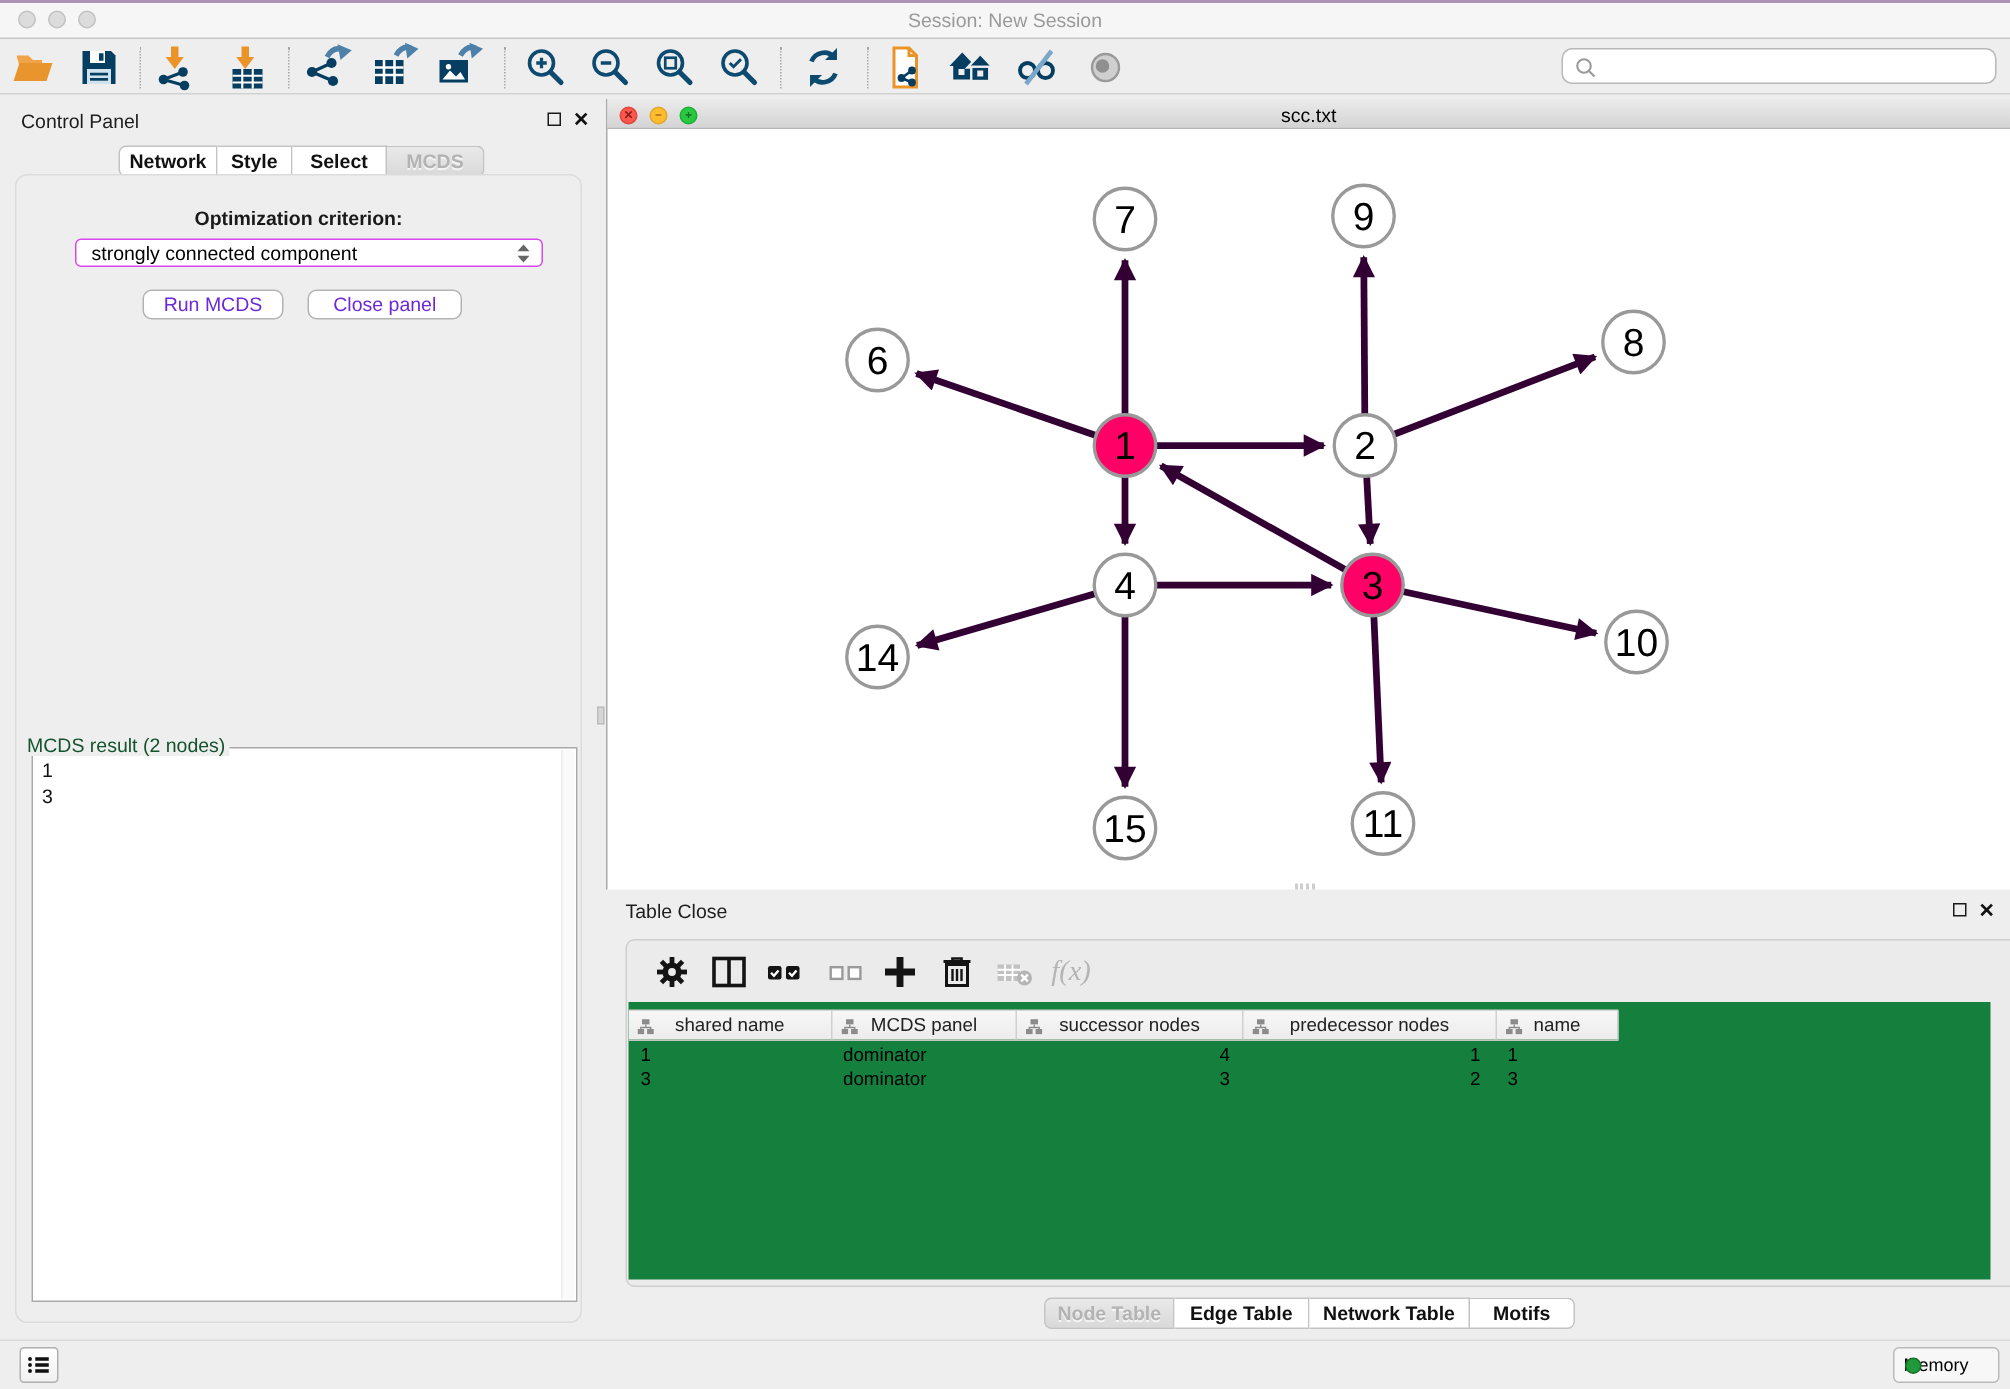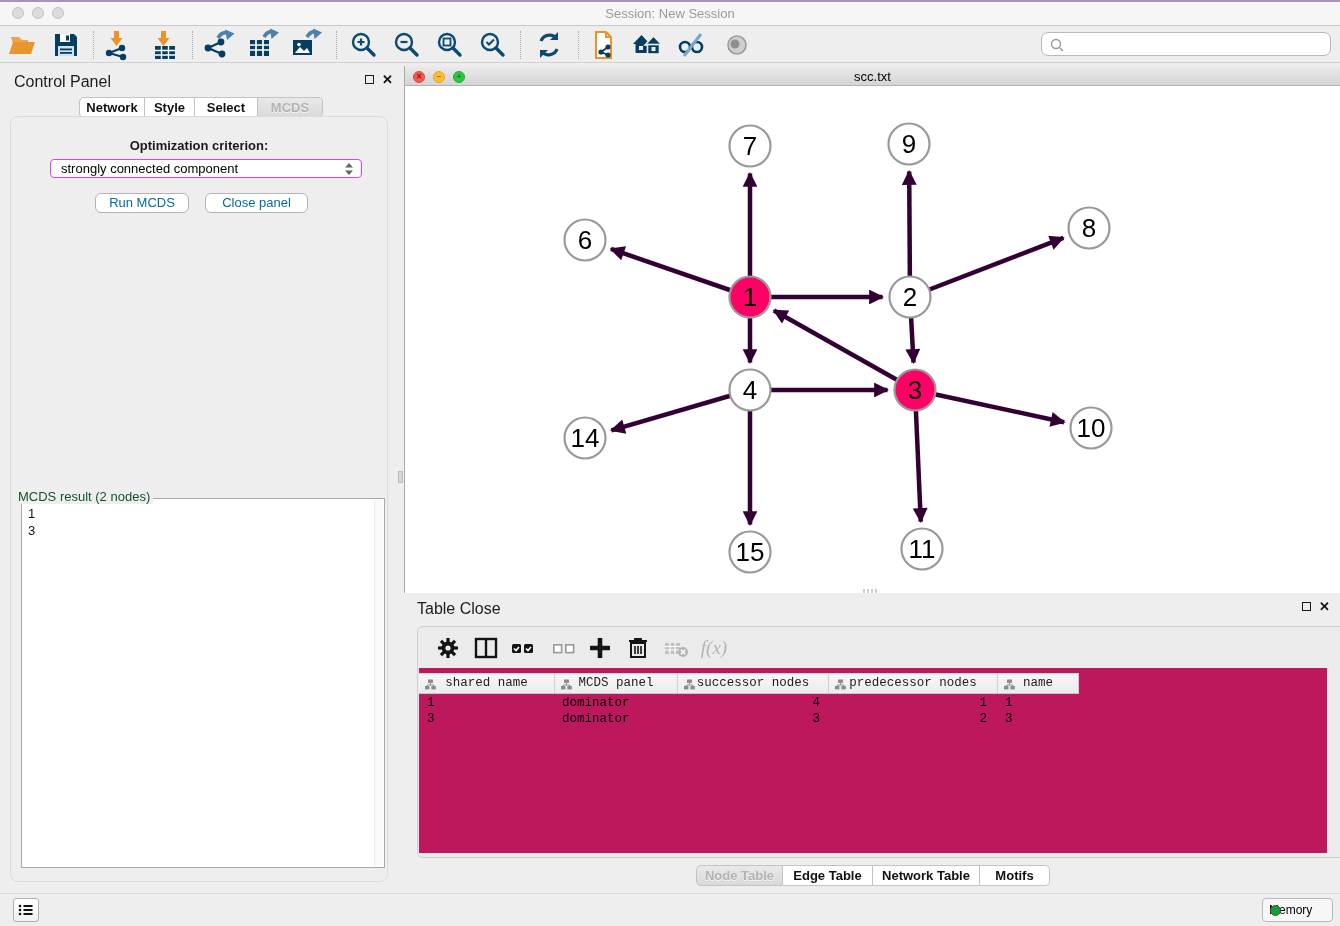--- a/index.html
+++ b/index.html
@@ -13,31 +13,31 @@
   #win-title { position:absolute; left:0; right:0; top:4px; text-align:center; font-size:13px; color:#9a9a9a; }
 
   
   #toolbar { left:0; top:28px; width:1340px; height:35px; background:#eeeeee; border-bottom:1px solid #d2d2d2; }
   .tbicon { position:absolute; top:0px; width:34px; height:34px; }
   .tbsep { position:absolute; top:3px; height:28px; width:0; border-left:1px dotted #a8a8a8; }
   #search-box { position:absolute; left:1041px; top:4px; width:290px; height:24px; background:#ffffff; border:1px solid #b8b8b8; border-radius:7px; }
 
   
   #control-panel { left:4px; top:66px; width:392px; height:816px; }
-  .panel-title { font-size:16px; color:#1d1d1d; }
+  .panel-title { font-size:13px; color:#1d1d1d; }
   .float-icon { position:absolute; width:9px; height:9px; border:1.5px solid #1a1a1a; background:transparent; }
   .close-icon { position:absolute; font-size:13px; font-weight:bold; color:#111; line-height:10px; }
   .tabrow .tab { position:absolute; height:21px; background:#ffffff; border:1px solid #c3c3c3; border-left:none; font-size:13px; font-weight:600; color:#111; text-align:center; line-height:19px; }
   .tabrow .tab.first { border-left:1px solid #c3c3c3; border-radius:5px 0 0 5px; }
   .tabrow .tab.last { border-radius:0 5px 5px 0; }
   .tabrow .tab.disabled { background:linear-gradient(#e9e9e9,#d9d9d9); color:#b3b3b3; text-shadow:0 1px 0 #f5f5f5; }
   #cp-body { position:absolute; left:6px; top:50px; width:378px; height:766px; background:#eeeeee; border:1px solid #dcdcdc; border-radius:8px;padding-left:36px; }
   #opt-label { position:absolute; left:0; width:100%; top:21px; text-align:center; font-size:13px; font-weight:600; color:#1a1a1a; }
   #opt-select { position:absolute; left:39px; top:42px; width:312px; height:19px; background:#fff; border:1px solid #d946ef; border-radius:4px; font-size:13px; color:#000; line-height:17px; padding-left:10px; }
-  .btn { position:absolute; height:20px; background:#ffffff; border:1px solid #b3b3b3; border-radius:6px; font-size:13px; color:#0369a1; text-align:center; line-height:18px; }
+  .btn { position:absolute; height:20px; background:#ffffff; border:1px solid #b3b3b3; border-radius:6px; font-size:13px; color:#6d28d9; text-align:center; line-height:18px; }
   #mcds-box { position:absolute; left:10px; top:381px; width:364px; height:370px; background:#ffffff; border:1px solid #a9a9a9; }
   #mcds-label { position:absolute; left:4px; top:372px; font-size:13px; color:#14532d; background:#eeeeee; padding:0 3px; }
   #mcds-list { position:absolute; left:6px; top:6px; font-size:13px; color:#111; line-height:17px; }
   #mcds-scroll { position:absolute; right:1px; top:1px; bottom:1px; width:9px; background:#fafafa; border-left:1px solid #ececec; }
 
   
   #splitter-handle { left:398px; top:471px; width:5px; height:12px; background:#d6d6d6; border:1px solid #bdbdbd; }
 
   
   #net-window { left:404px; top:66px; width:936px; height:527px; border-left:1px solid #a9a9a9; background:#ffffff; }
@@ -45,21 +45,21 @@
   #net-title { position:absolute; left:0; right:0; top:3px; text-align:center; font-size:13px; color:#000; }
   .light { position:absolute; top:4.5px; width:12px; height:12px; border-radius:50%; }
   .light span { position:absolute; left:0; top:0; width:100%; height:100%; display:flex; align-items:center; justify-content:center; font-size:8px; font-weight:bold; line-height:1; }
   #graph-svg { position:absolute; left:0; top:22px; }
   #net-grip { left:863px; top:589px; width:14px; height:4px; background:repeating-linear-gradient(90deg,#cfcfcf 0 2px,#ffffff 2px 4px); }
 
   
   #table-panel { left:405px; top:595px; width:935px; height:295px; background:#eeeeee; }
   #tp-container { position:absolute; left:12px; top:31px; width:1053px; height:232px; background:#ebebeb; border:1px solid #cfcfcf; border-radius:6px; }
   .ttbicon { position:absolute; top:7px; width:28px; height:28px; }
-  #tp-table { position:absolute; left:1px; top:41px; width:908px; height:185px; background:#be185d; overflow:hidden;font-family:Liberation Mono, monospace; }
+  #tp-table { position:absolute; left:1px; top:41px; width:908px; height:185px; background:#15803d; overflow:hidden; }
   #tp-header { position:absolute; left:0; top:5px; height:21px; background:linear-gradient(#f7f7f7,#ececec); border-top:1px solid #d4d4d4; border-bottom:1px solid #c6c6c6; }
   .th { position:absolute; top:0; height:100%; border-right:1px solid #d0d0d0; font-size:12.5px; color:#212121; text-align:center; line-height:19px; }
   .th .sort-ic { position:absolute; left:6px; top:5px; }
   .tr-row { position:absolute; left:0; height:16px; }
   .td { position:absolute; top:0; height:16px; font-size:12.5px; color:#000; line-height:16px; }
   .bt-tabs .tab { line-height:20px; }
 
   
   #status-bar { left:0; top:893px; width:1340px; height:33px; background:#eeeeee; border-top:1px solid #d9d9d9; }
   #list-btn { position:absolute; left:13px; top:4px; width:26px; height:24px; background:linear-gradient(#ffffff,#f0f0f0); border:1px solid #b0b0b0; border-radius:3px; }

